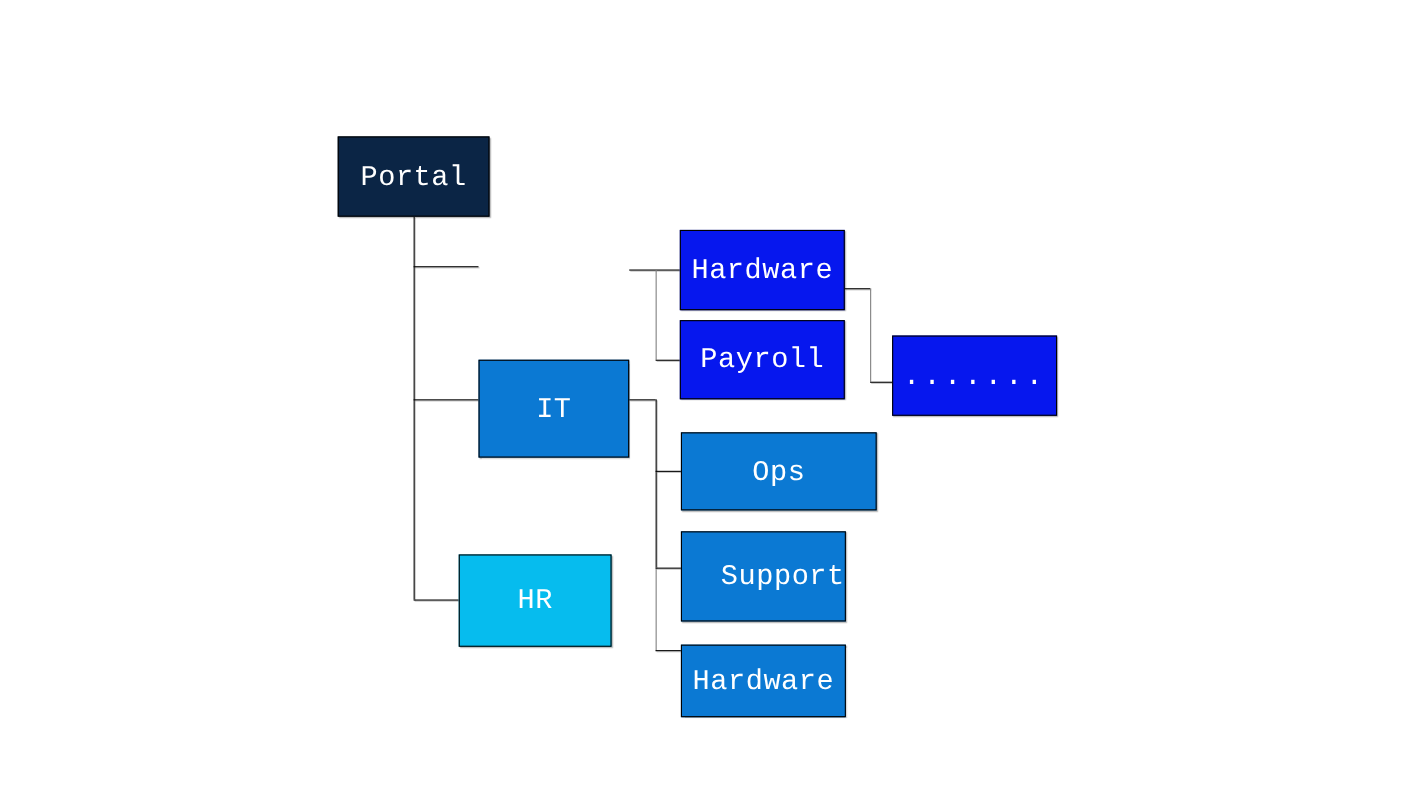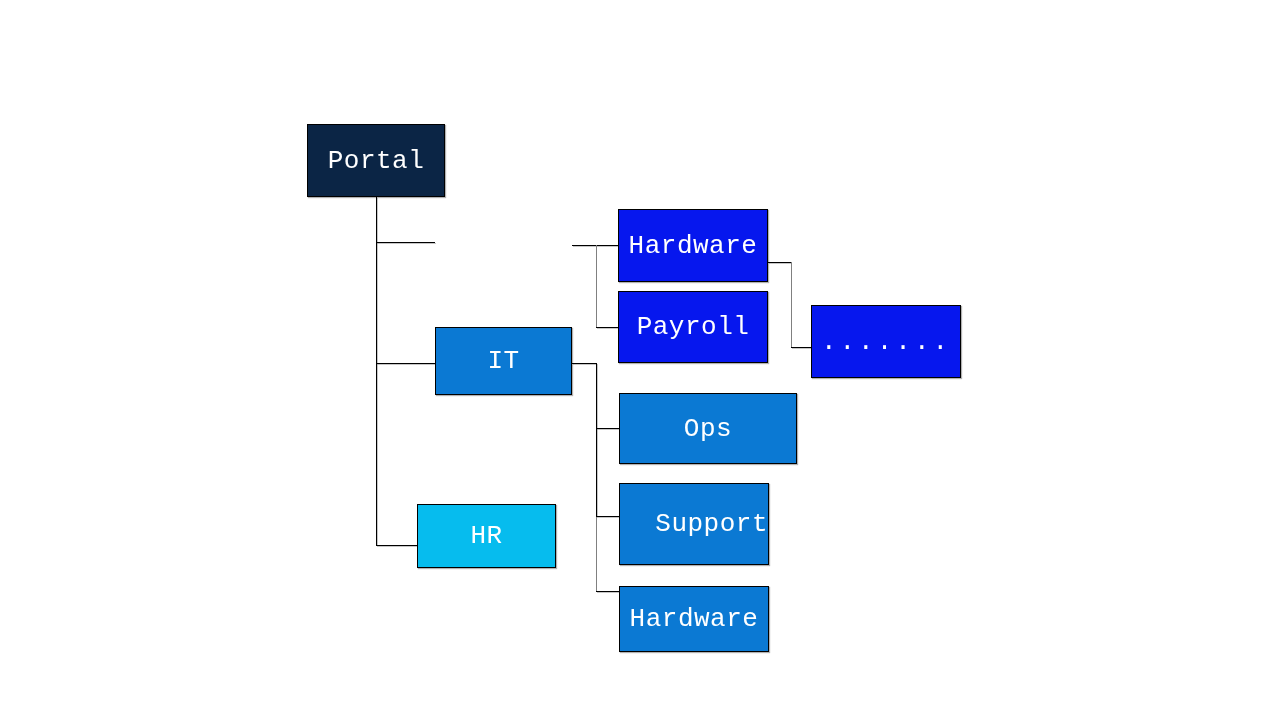--- a/index.html
+++ b/index.html
@@ -57,25 +57,25 @@
   <div class="line v gray" style="left:596px;top:516px;height:76px;"></div>
   <div class="line h" style="left:596px;top:428px;width:23px;"></div>
   <div class="line h" style="left:596px;top:516px;width:23px;"></div>
   <div class="line h" style="left:596px;top:591px;width:23px;"></div>
 
   <div class="node fill-root" style="left:307px;top:124px;width:138px;height:73px;">
     <span>Portal</span>
   </div>
 
 
-  <div class="node fill-azure" style="left:435px;top:327px;width:137px;height:68px;">
+  <div class="node fill-azure" style="left:435px;top:327px;width:137px;height:89px;">
     <span>IT</span>
   </div>
 
-  <div class="node fill-cyan" style="left:417px;top:504px;width:139px;height:64px;">
+  <div class="node fill-cyan" style="left:417px;top:504px;width:139px;height:84px;">
     <span>HR</span>
   </div>
 
   <div class="node fill-blue" style="left:618px;top:209px;width:150px;height:73px;">
     <span>Hardware</span>
   </div>
 
   <div class="node fill-blue" style="left:618px;top:291px;width:150px;height:72px;">
     <span>Payroll</span>
   </div>

